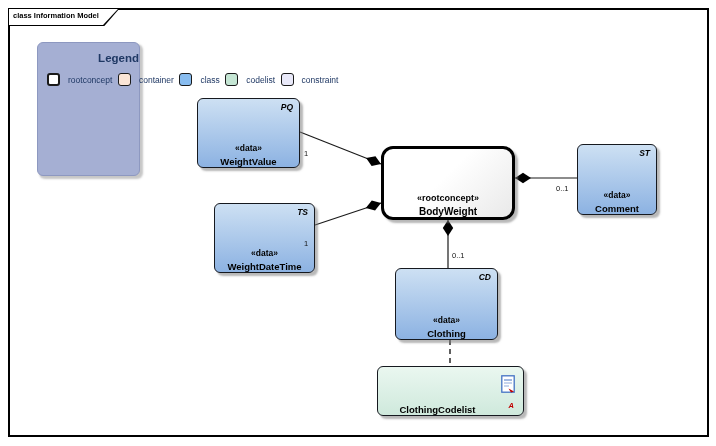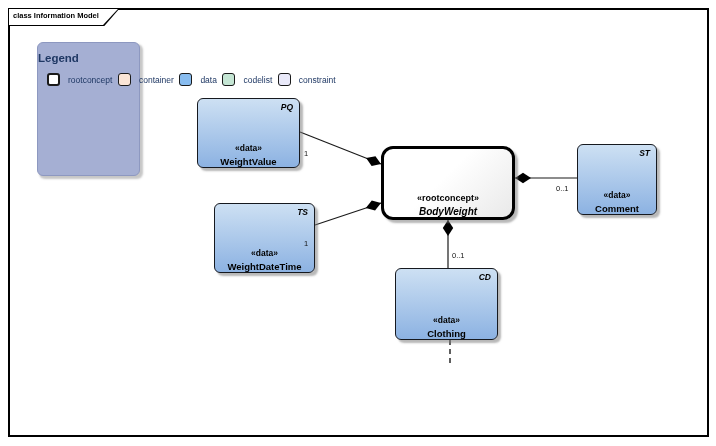--- a/index.html
+++ b/index.html
@@ -26,21 +26,21 @@
   }
   svg.connect{position:absolute; left:0; top:0; z-index:2;}
   
   .legend{
     position:absolute; left:37px; top:42px; width:103px; height:134px;
     background:#a5afd3; border:1px solid #8d98c0; border-radius:6px;
     box-shadow:2.5px 2.5px 2px rgba(130,130,130,0.45);
     box-sizing:border-box; z-index:3;
   }
   .legend-title{
-    text-align:left; margin-top:9px; font-size:11.5px; font-weight:bold; color:#1f3864;
+    text-align:right; margin-top:9px; font-size:11.5px; font-weight:bold; color:#1f3864;
   }
   .legend-items{display:flex; flex-direction:row; gap:5.5px; margin:9px 0 0 9px;}
   .legend-item{display:flex; align-items:center; gap:8px;}
   .swatch{
     width:13px; height:13px; border:1px solid #1a1a1a; border-radius:3px;
     background:#fff; flex:0 0 auto; box-sizing:border-box;
   }
   .swatch.thick{border-width:2px;}
   .legend-label{font-size:8.5px; color:#1f3864;}
   
@@ -63,21 +63,21 @@
     background:linear-gradient(to bottom, #eaf7f0 0%, #cfe9dc 100%);
     border:1px solid #16191f;
   }
   .type-tag{
     position:absolute; top:3px; right:6px;
     font-size:8.5px; font-style:italic; font-weight:bold; color:#000;
   }
   .stereo{font-size:8.5px; font-weight:bold;}
   .nname{font-size:9.5px; font-weight:bold;}
   .root-node .stereo{font-size:9px;}
-  .root-node .nname{font-size:10px;font-style:italic;}
+  .root-node .nname{font-size:10px;}
   .codelist-node .nname{padding-right:26px;}
   .doc-icon{position:absolute; right:8px; top:8px; width:14px; height:18px;}
   .marker-letter{
     position:absolute; right:9px; bottom:5px;
     font-size:7.5px; font-weight:bold; font-style:italic; color:#c00000;
   }
   .mult{
     position:absolute; font-size:7.5px; color:#111; z-index:4; white-space:nowrap;
   }
 </style>
@@ -122,21 +122,21 @@
       <div class="legend-item">
         <span class="swatch thick" style="background-color: rgb(255, 255, 255);"></span>
         <span class="legend-label">rootconcept</span>
       </div>
       <div class="legend-item">
         <span class="swatch" style="background-color: rgb(251, 229, 214);"></span>
         <span class="legend-label">container</span>
       </div>
       <div class="legend-item">
         <span class="swatch" style="background-color: rgb(136, 188, 239);"></span>
-        <span class="legend-label">data</span>
+        <span class="legend-label">class</span>
       </div>
       <div class="legend-item">
         <span class="swatch" style="background-color: rgb(197, 230, 212);"></span>
         <span class="legend-label">codelist</span>
       </div>
       <div class="legend-item">
         <span class="swatch" style="background-color: rgb(233, 233, 249);"></span>
         <span class="legend-label">constraint</span>
       </div>
     </div>
@@ -164,19 +164,30 @@
     <div class="stereo">«data»</div>
     <div class="nname">Comment</div>
   </div>
 
   <div class="node data-node" style="left:395px;top:268px;width:103px;height:72px">
     <span class="type-tag">CD</span>
     <div class="stereo">«data»</div>
     <div class="nname">Clothing</div>
   </div>
 
+  <div class="node codelist-node" style="left:377px;top:366px;width:147px;height:50px">
+    <div class="nname">ClothingCodelist</div>
+    <svg class="doc-icon" viewBox="0 0 14 18">
+      <rect x="0.8" y="0.8" width="12.4" height="16.4" fill="#ffffff" stroke="#4472c4" stroke-width="1.3"></rect>
+      <line x1="3" y1="5" x2="11" y2="5" stroke="#4472c4" stroke-width="1"></line>
+      <line x1="3" y1="8" x2="11" y2="8" stroke="#8faadc" stroke-width="1"></line>
+      <line x1="3" y1="11" x2="8" y2="11" stroke="#8faadc" stroke-width="1"></line>
+      <path d="M13,16.5 L7.5,13.5 L10,17.5 Z" fill="#c00000"></path>
+    </svg>
+    <span class="marker-letter">A</span>
+  </div>
 
   <div class="mult" style="left:304px;top:149px">1</div>
   <div class="mult" style="left:304px;top:239px">1</div>
   <div class="mult" style="left:556px;top:184px">0..1</div>
   <div class="mult" style="left:452px;top:251px">0..1</div>
 
 </div>
 
 </body></html>

